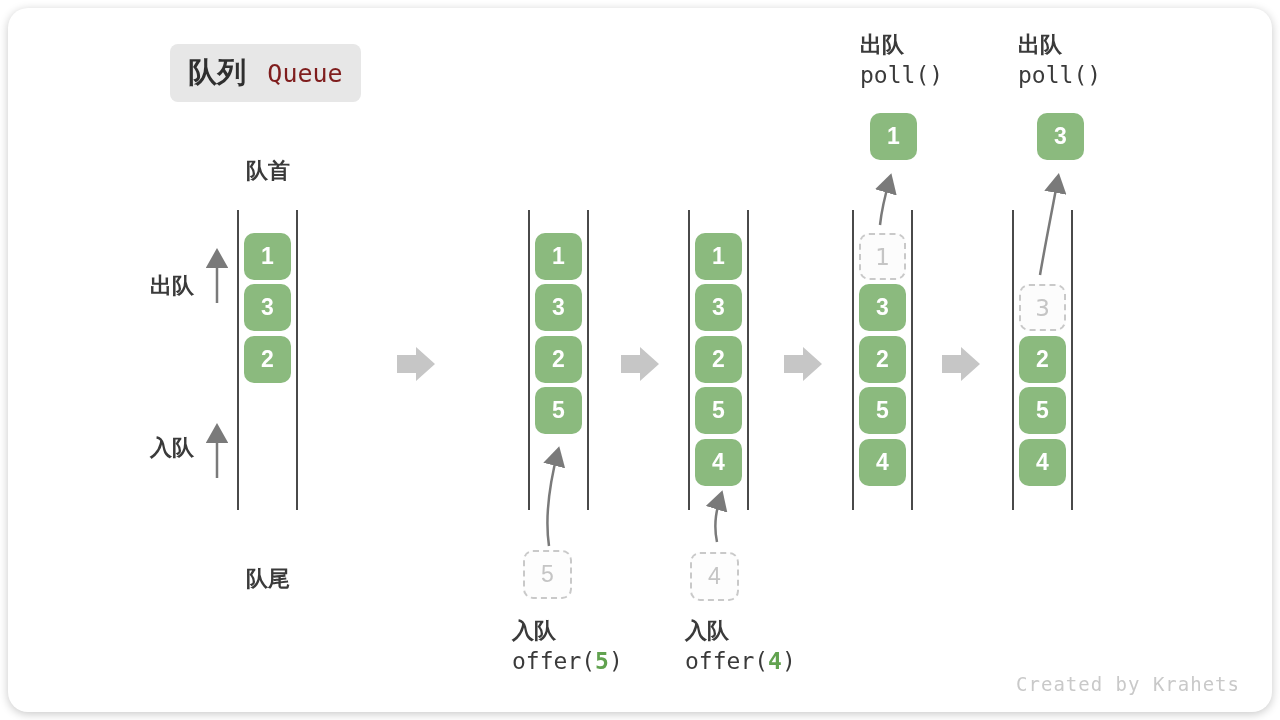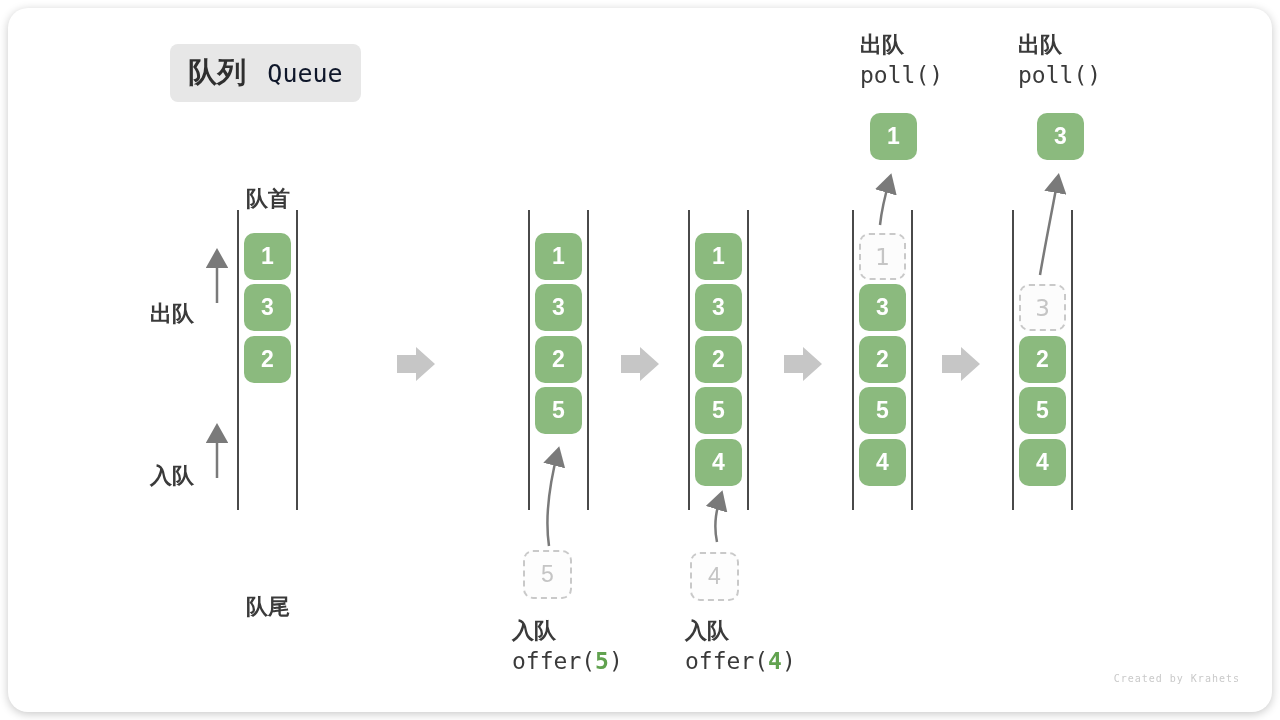--- a/index.html
+++ b/index.html
@@ -3,22 +3,22 @@
 <meta charset="utf-8">
 <style>
   html,body{margin:0;padding:0;background:#ffffff;}
   .stage{position:relative;width:1280px;height:720px;background:#fff;overflow:hidden;
          font-family:"Liberation Sans","DejaVu Sans",sans-serif;}
   .card{position:absolute;left:8px;top:8px;right:8px;bottom:8px;background:#ffffff;
         border-radius:20px;box-shadow:0 2px 10px rgba(0,0,0,0.22);}
   .badge{position:absolute;left:170px;top:44px;width:191px;height:58px;background:#e7e7e7;
          border-radius:8px;display:flex;align-items:center;justify-content:center;gap:21px;}
   .badge .zh{font-size:29px;font-weight:700;color:#2f2f2f;}
-  .badge .en{font-family:"DejaVu Sans Mono","Liberation Mono",monospace;font-size:25px;color:#0f172a;}
-  .lbl{position:absolute;font-size:22px;font-weight:700;color:#3a3a3a;white-space:nowrap;margin-top:28px;}
+  .badge .en{font-family:"DejaVu Sans Mono","Liberation Mono",monospace;font-size:25px;color:#7f1d1d;}
+  .lbl{position:absolute;font-size:22px;font-weight:700;color:#3a3a3a;white-space:nowrap;}
   .lbl.center{width:120px;text-align:center;}
   .qcol{position:absolute;top:210px;width:61px;height:300px;}
   .qcol::before,.qcol::after{content:"";position:absolute;top:0;bottom:0;width:2px;background:#4a4a4a;}
   .qcol::before{left:0;}
   .qcol::after{right:0;}
   .qbox{position:absolute;left:7px;width:47px;height:47px;border-radius:10px;
         display:flex;align-items:center;justify-content:center;
         font-size:23px;font-weight:700;box-sizing:border-box;}
   .qbox.solid{background:#8bba7e;color:#ffffff;}
   .qbox.dashed{background:#fcfcfc;border:2px dashed #c9c9c9;color:#c5c5c5;font-weight:400;
@@ -29,21 +29,21 @@
   .srcbox{position:absolute;width:49px;height:49px;border-radius:10px;background:#fdfdfd;
           border:2px dashed #c9c9c9;color:#c5c5c5;display:flex;align-items:center;
           justify-content:center;font-size:23px;box-sizing:border-box;}
   .caption{position:absolute;color:#3a3a3a;white-space:nowrap;}
   .caption .zh{font-size:22px;font-weight:700;}
   .caption .code{margin-top:2px;font-family:"DejaVu Sans Mono","Liberation Mono",monospace;
                  font-size:23px;color:#3a3a3a;}
   .caption .code .arg{color:#61a24f;font-weight:700;}
   .overlay{position:absolute;left:0;top:0;width:1280px;height:720px;pointer-events:none;}
   .credit{position:absolute;right:40px;top:673px;font-family:"DejaVu Sans Mono","Liberation Mono",monospace;
-          font-size:10px;color:#c9c9c9;letter-spacing:1px;}
+          font-size:19px;color:#c9c9c9;letter-spacing:1px;}
 </style>
 </head>
 <body>
 
 <div class="stage">
   <div class="card"></div>
 
   <div class="badge">
     <span class="zh">队列</span>
     <span class="en">Queue</span>

